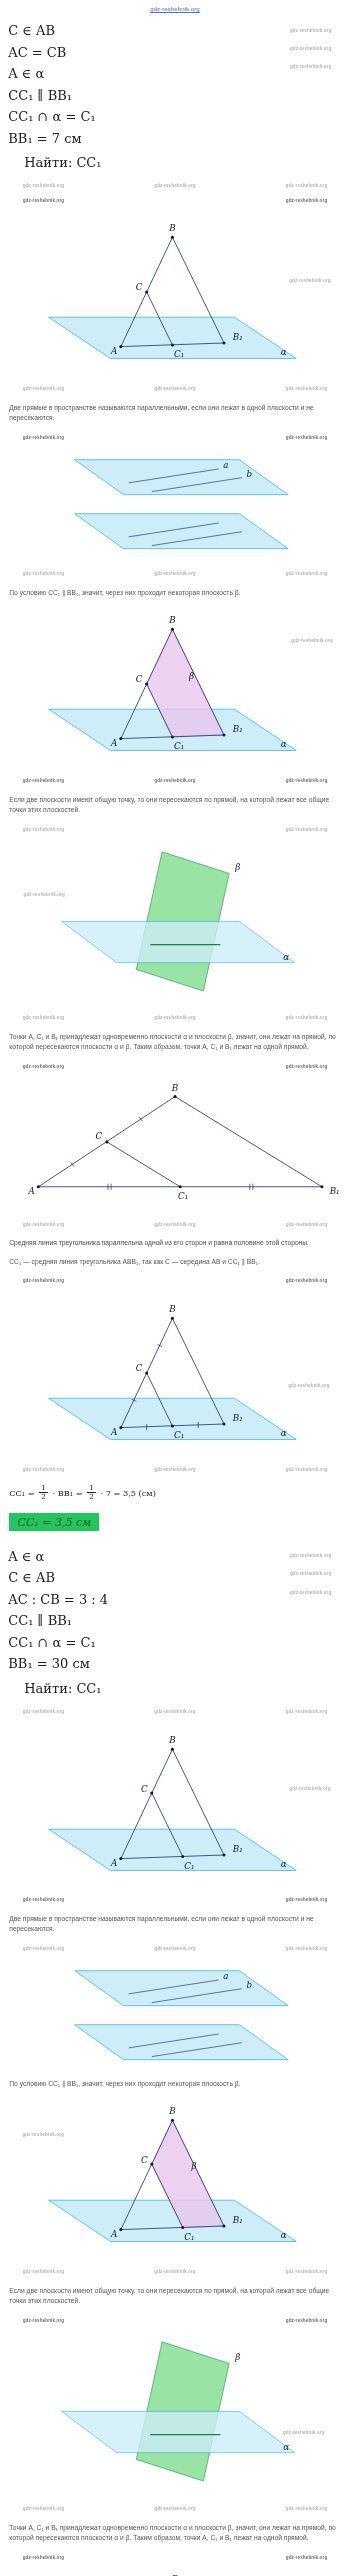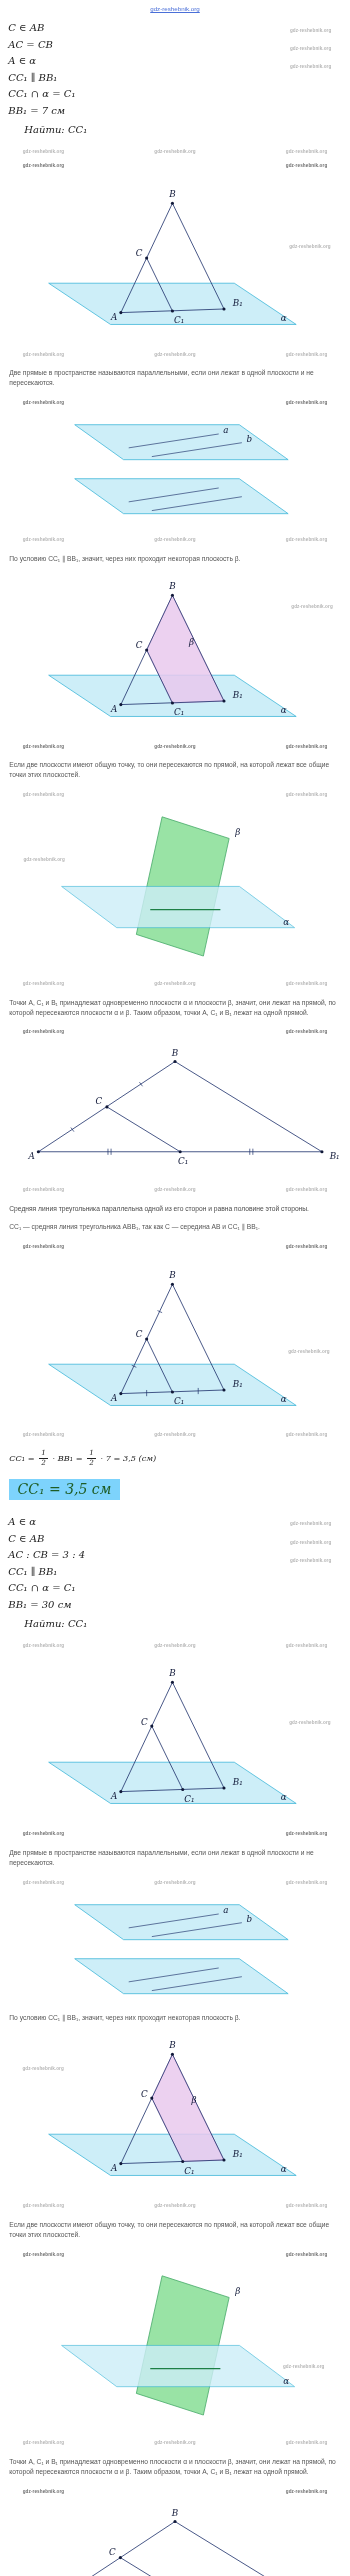--- a/index.html
+++ b/index.html
@@ -4,21 +4,21 @@
 <style>
   * { margin:0; padding:0; box-sizing:border-box; }
   html,body { background:#ffffff; }
   body { width:350px; font-family:"Liberation Sans","DejaVu Sans",sans-serif; color:#444; }
   .page { width:350px; min-height:3625px; padding:2.1px 5.2px 20.6px; position:relative; overflow:hidden; }
 
   .site-header { text-align:center; padding:2.1px 0 4.1px; }
   .site-header a { color:#4a6fd8; font-size:6.2px; text-decoration:underline; font-family:"Liberation Sans","DejaVu Sans",sans-serif; }
 
   .given-wrap { display:flex; justify-content:space-between; align-items:flex-start; margin:3.1px 0 5.2px; }
-  .given { font-family:"DejaVu Serif","Liberation Serif",serif; font-style:italic; font-size:10px; color:#222; line-height:1.65; padding-left:3.1px; }
+  .given { font-family:"DejaVu Serif","Liberation Serif",serif; font-size:13px; color:#222; line-height:1.65; padding-left:3.1px; }
   .given .find { margin-top:3.1px;margin-left:16px; }
   .given-wms { display:flex; flex-direction:column; gap:13.4px; padding:7.2px 13.4px 0 0; }
 
   .wm, .wm-row span, .given-wms span, .wm-abs { color:#b5b5b5; font-size:4.6px; font-weight:bold; letter-spacing:0.1px; white-space:nowrap; }
   .wm-row { display:flex; justify-content:space-between; padding:4.6px 17.5px; }
   .wm-row.dark span { color:#6e6e6e; }
   .wm-abs { position:absolute; }
 
   .theorem { font-size:6.7px; color:#555; line-height:1.5; padding:1px 4.1px; margin:6.2px 0; }
   .theorem.emph { color:#4a4a4a; }
@@ -29,28 +29,28 @@
   .plane { fill:#cdeef8; stroke:#3ab5d8; stroke-width:1.5; }
   .beta-quad { fill:#e9c9ee; stroke:#bd86cc; stroke-width:1.2; opacity:.85; }
   .green-plane { fill:#8ee09c; stroke:#2f9e55; stroke-width:1.5; opacity:.9; }
   .edge { stroke:#23366e; stroke-width:1.6; fill:none; }
   .iline { stroke:#1c7f44; stroke-width:2; }
   .inner-line { stroke:#23366e; stroke-width:1.3; }
   .tick { stroke:#23366e; stroke-width:1.4; }
   .pt { fill:#101838; }
   .lbl { font-family:"DejaVu Serif","Liberation Serif",serif; font-style:italic; font-size:17px; fill:#101838; }
 
-  .formula { font-family:"DejaVu Serif","Liberation Serif",serif; font-style:italic; font-size:8.2px; color:#222;
+  .formula { font-family:"DejaVu Serif","Liberation Serif",serif; font-size:8.2px; color:#222;
              display:flex; align-items:center; gap:4.1px; padding-left:4.1px; margin:7.2px 0; }
   .frac { display:inline-flex; flex-direction:column; align-items:center; font-size:7.2px; line-height:1.2; }
   .frac .num { border-bottom:0.5px solid #222; padding:0 2.6px; }
   .frac .den { padding:0 2.6px; }
 
-  .answer { display:inline-block; background:#7dd3fc; color:#1e5c24; font-family:"DejaVu Serif","Liberation Serif",serif;
-            font-style:italic; font-size:14px; padding:2.6px 8.2px; margin:4.1px 0 11.3px 4.1px; }
+  .answer { display:inline-block; background:#22c55e; color:#1e5c24; font-family:"DejaVu Serif","Liberation Serif",serif;
+            font-style:italic; font-size:11px; padding:2.6px 8.2px; margin:4.1px 0 11.3px 4.1px; }
 </style>
 </head>
 <body>
 
 <div class="page">
 
   
   <div class="site-header">
     <a href="#">gdz-reshebnik.org</a>
   </div>

